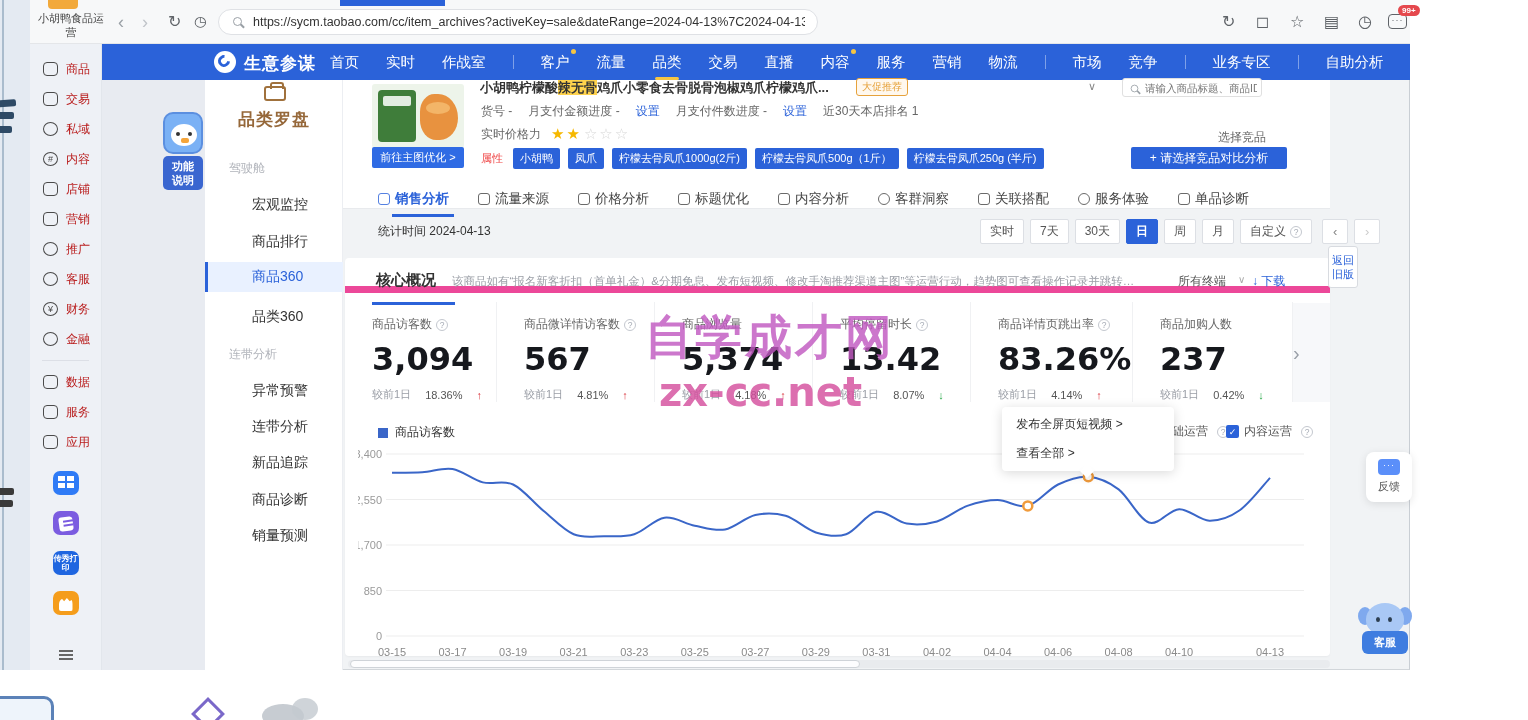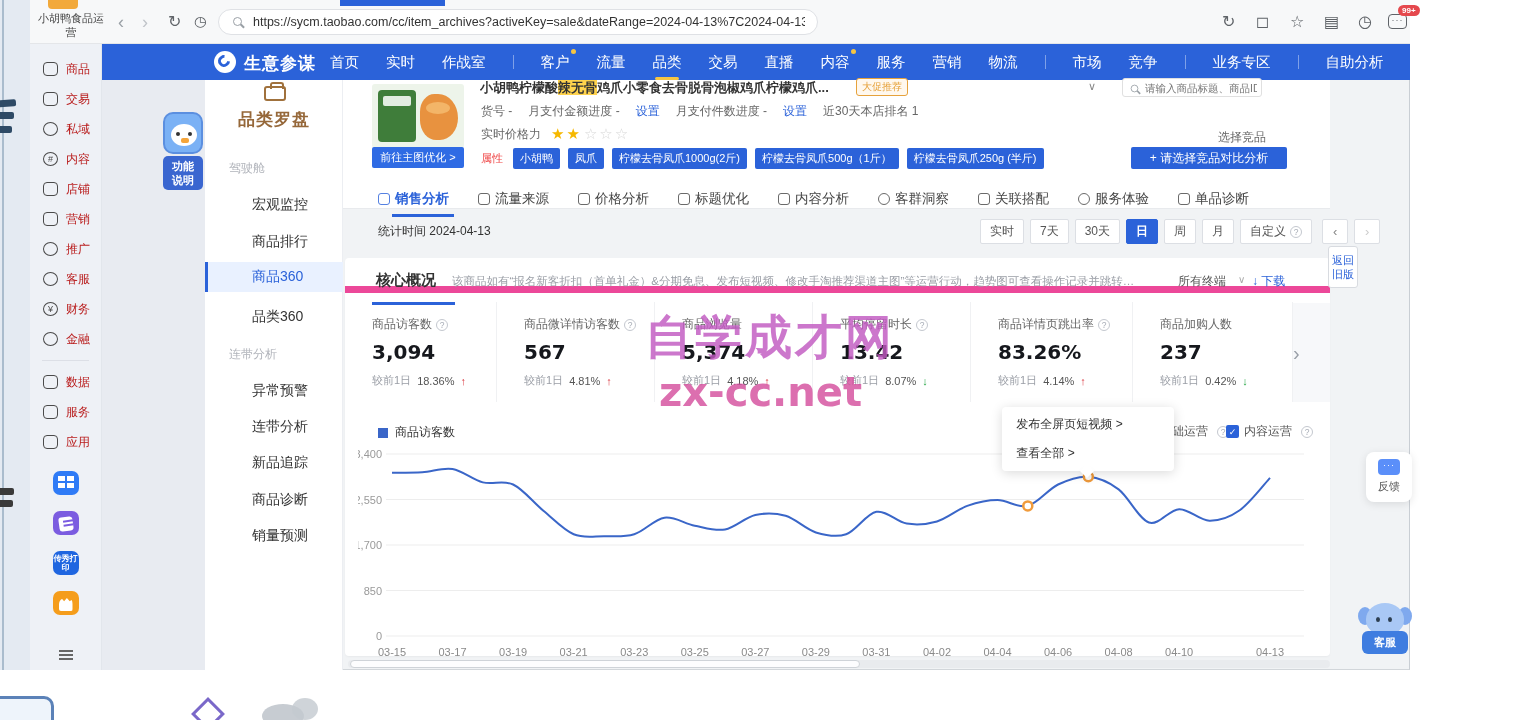--- a/index.html
+++ b/index.html
@@ -106,22 +106,22 @@
   #ov-head{position:absolute;left:0;top:0;width:985px;height:35px;border-bottom:7px solid #ec4899}
   #ov-title{position:absolute;left:31px;top:13px;font-size:15px;font-weight:bold;color:#333}
   #ov-desc{position:absolute;left:107px;top:16px;width:690px;font-size:11.5px;color:#9a9ea6;white-space:nowrap;overflow:hidden;text-overflow:ellipsis}
   #ov-term{position:absolute;left:833px;top:15px;font-size:12px;color:#555;cursor:pointer}
   #ov-caret{position:absolute;left:893px;top:16px;font-size:10px;color:#aaa}
   #ov-dl{position:absolute;left:907px;top:15px;font-size:12px;color:#2b62d9;cursor:pointer}
   
   .mcard{position:absolute;top:44px;height:100px;border-right:1px solid #f0f1f3;padding:14px 0 0 27px;cursor:pointer}
   .mlabel{display:flex;align-items:center;font-size:12px;color:#666;white-space:nowrap}
   .qm{display:inline-flex;width:12px;height:12px;border:1px solid #c4c8cf;border-radius:50%;color:#a6abb5;font-size:8.5px;align-items:center;justify-content:center;margin-left:4px}
-  .mval{margin-top:7px;font-size:20px;font-weight:bold;color:#16181d;font-family:"DejaVu Sans","Liberation Sans",sans-serif}
-  .mcomp{margin-top:9px;display:flex;align-items:center;gap:6px;font-size:11px;color:#9a9ea6;white-space:nowrap}
+  .mval{margin-top:7px;font-size:32px;font-weight:bold;color:#16181d;font-family:"DejaVu Sans","Liberation Sans",sans-serif}
+  .mcomp{margin-top:9px;display:flex;align-items:center;gap:14px;font-size:11px;color:#9a9ea6;white-space:nowrap}
   .mchg{color:#555}
   .arr-up{color:#d9363e;font-weight:bold}
   .arr-down{color:#2ba84a;font-weight:bold}
   #mindic{position:absolute;left:27px;top:44px;width:83px;height:3px;background:#2b62d9}
   #mmore{position:absolute;left:948px;top:84px;font-size:20px;color:#9aa0a8;cursor:pointer}
   #mnext{position:absolute;left:948px;top:45px;width:37px;height:99px;background:#f7f8fa}
   
   #wm{position:absolute;left:300px;top:48px;z-index:6;pointer-events:none}
   #wm .w1{font-size:47px;font-weight:bold;letter-spacing:3px;color:rgba(193,89,193,.82)}
   #wm .w2{font-size:40px;font-weight:bold;margin-left:14px;color:rgba(212,79,158,.82);font-family:"DejaVu Sans",sans-serif}

